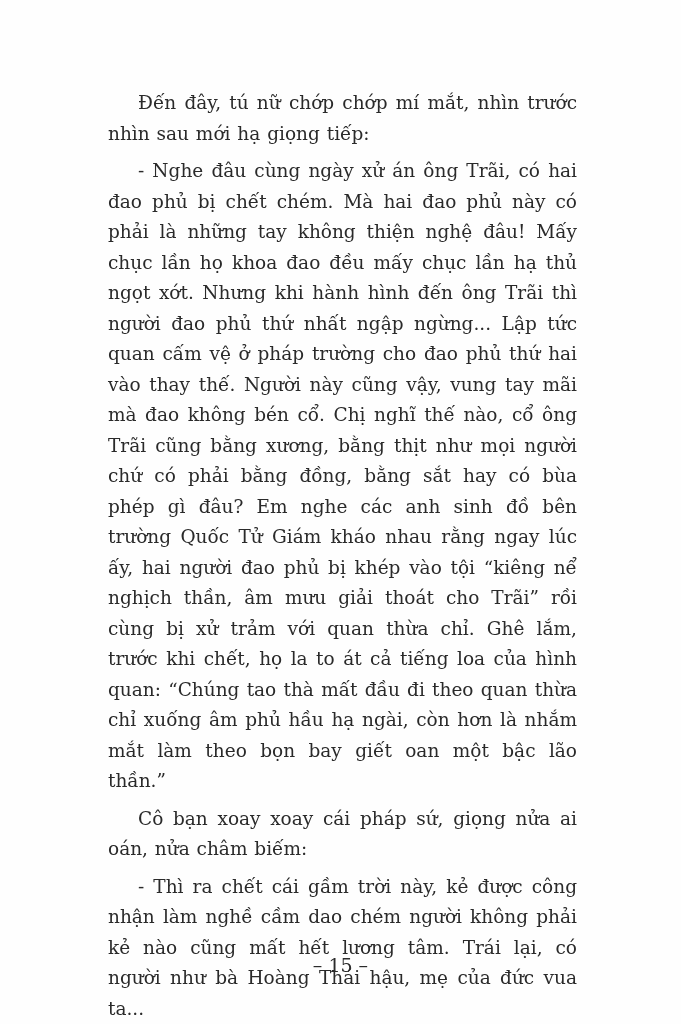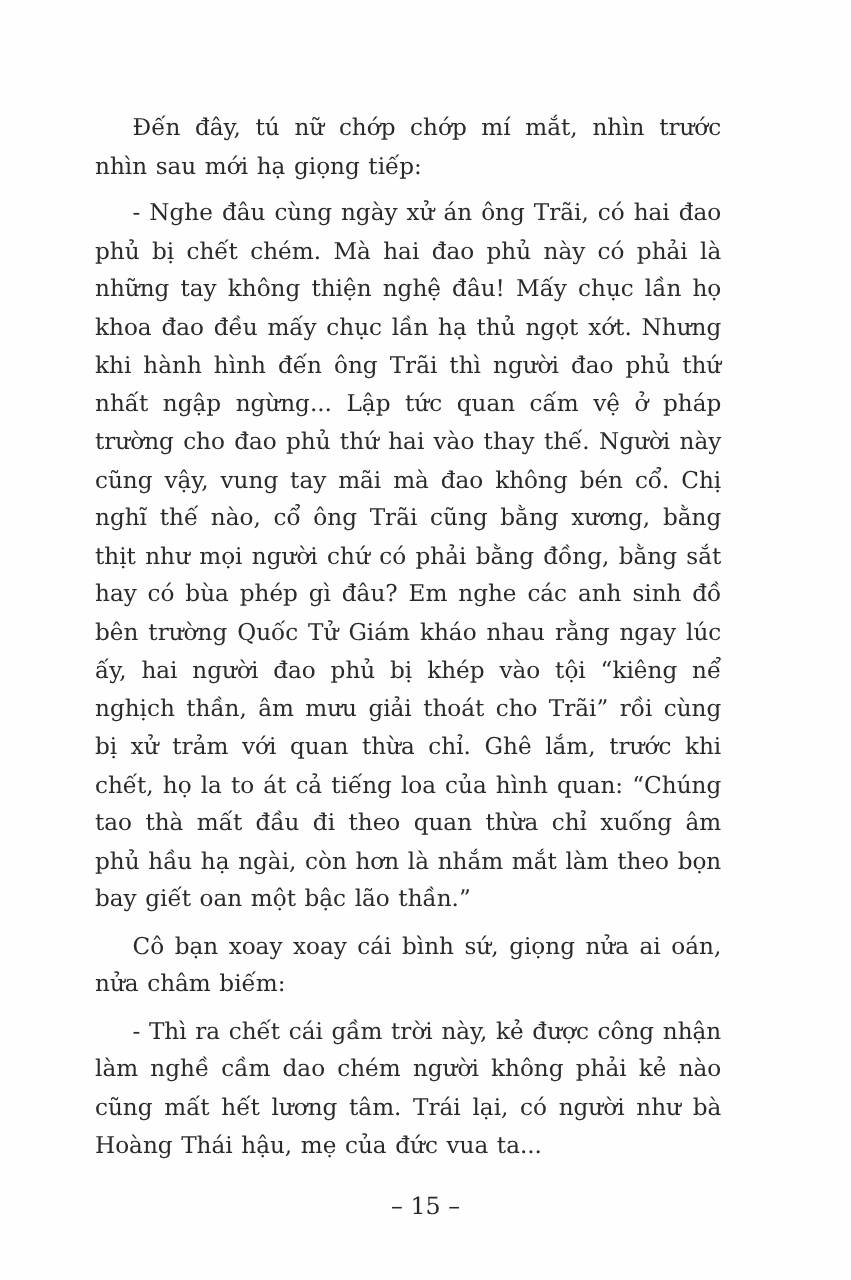--- a/index.html
+++ b/index.html
@@ -11,21 +11,21 @@
     width: 681px;
     height: 1024px;
     font-family: "DejaVu Serif", "Liberation Serif", serif;
     color: #2a2a2a;
     overflow: hidden;
   }
   .page {
     box-sizing: border-box;
     width: 681px;
     height: 1024px;
-    padding: 88px 104px 0 76px;
+    padding: 88px 104px 0 108px;
     position: relative;
     background: #fefefe;
   }
   .para {
     font-size: 18.5px;
     line-height: 30.5px;
     text-align: justify;
     text-indent: 30px;
     margin: 0 0 7px 0;
     word-spacing: 1px;
@@ -39,16 +39,16 @@
     font-size: 19px;
     color: #2a2a2a;
   }
 </style>
 </head>
 <body>
 
 <div class="page">
   <p class="para">Đến đây, tú nữ chớp chớp mí mắt, nhìn trước nhìn sau mới hạ giọng tiếp:</p>
   <p class="para">- Nghe đâu cùng ngày xử án ông Trãi, có hai đao phủ bị chết chém. Mà hai đao phủ này có phải là những tay không thiện nghệ đâu! Mấy chục lần họ khoa đao đều mấy chục lần hạ thủ ngọt xớt. Nhưng khi hành hình đến ông Trãi thì người đao phủ thứ nhất ngập ngừng... Lập tức quan cấm vệ ở pháp trường cho đao phủ thứ hai vào thay thế. Người này cũng vậy, vung tay mãi mà đao không bén cổ. Chị nghĩ thế nào, cổ ông Trãi cũng bằng xương, bằng thịt như mọi người chứ có phải bằng đồng, bằng sắt hay có bùa phép gì đâu? Em nghe các anh sinh đồ bên trường Quốc Tử Giám kháo nhau rằng ngay lúc ấy, hai người đao phủ bị khép vào tội “kiêng nể nghịch thần, âm mưu giải thoát cho Trãi” rồi cùng bị xử trảm với quan thừa chỉ. Ghê lắm, trước khi chết, họ la to át cả tiếng loa của hình quan: “Chúng tao thà mất đầu đi theo quan thừa chỉ xuống âm phủ hầu hạ ngài, còn hơn là nhắm mắt làm theo bọn bay giết oan một bậc lão thần.”</p>
-  <p class="para">Cô bạn xoay xoay cái bình sứ, giọng nửa ai oán, nửa châm biếm:</p>
+  <p class="para">Cô bạn xoay xoay cái pháp sứ, giọng nửa ai oán, nửa châm biếm:</p>
   <p class="para">- Thì ra chết cái gầm trời này, kẻ được công nhận làm nghề cầm dao chém người không phải kẻ nào cũng mất hết lương tâm. Trái lại, có người như bà Hoàng Thái hậu, mẹ của đức vua ta...</p>
   <div class="page-number">– 15 –</div>
 </div>
 
 </body></html>

